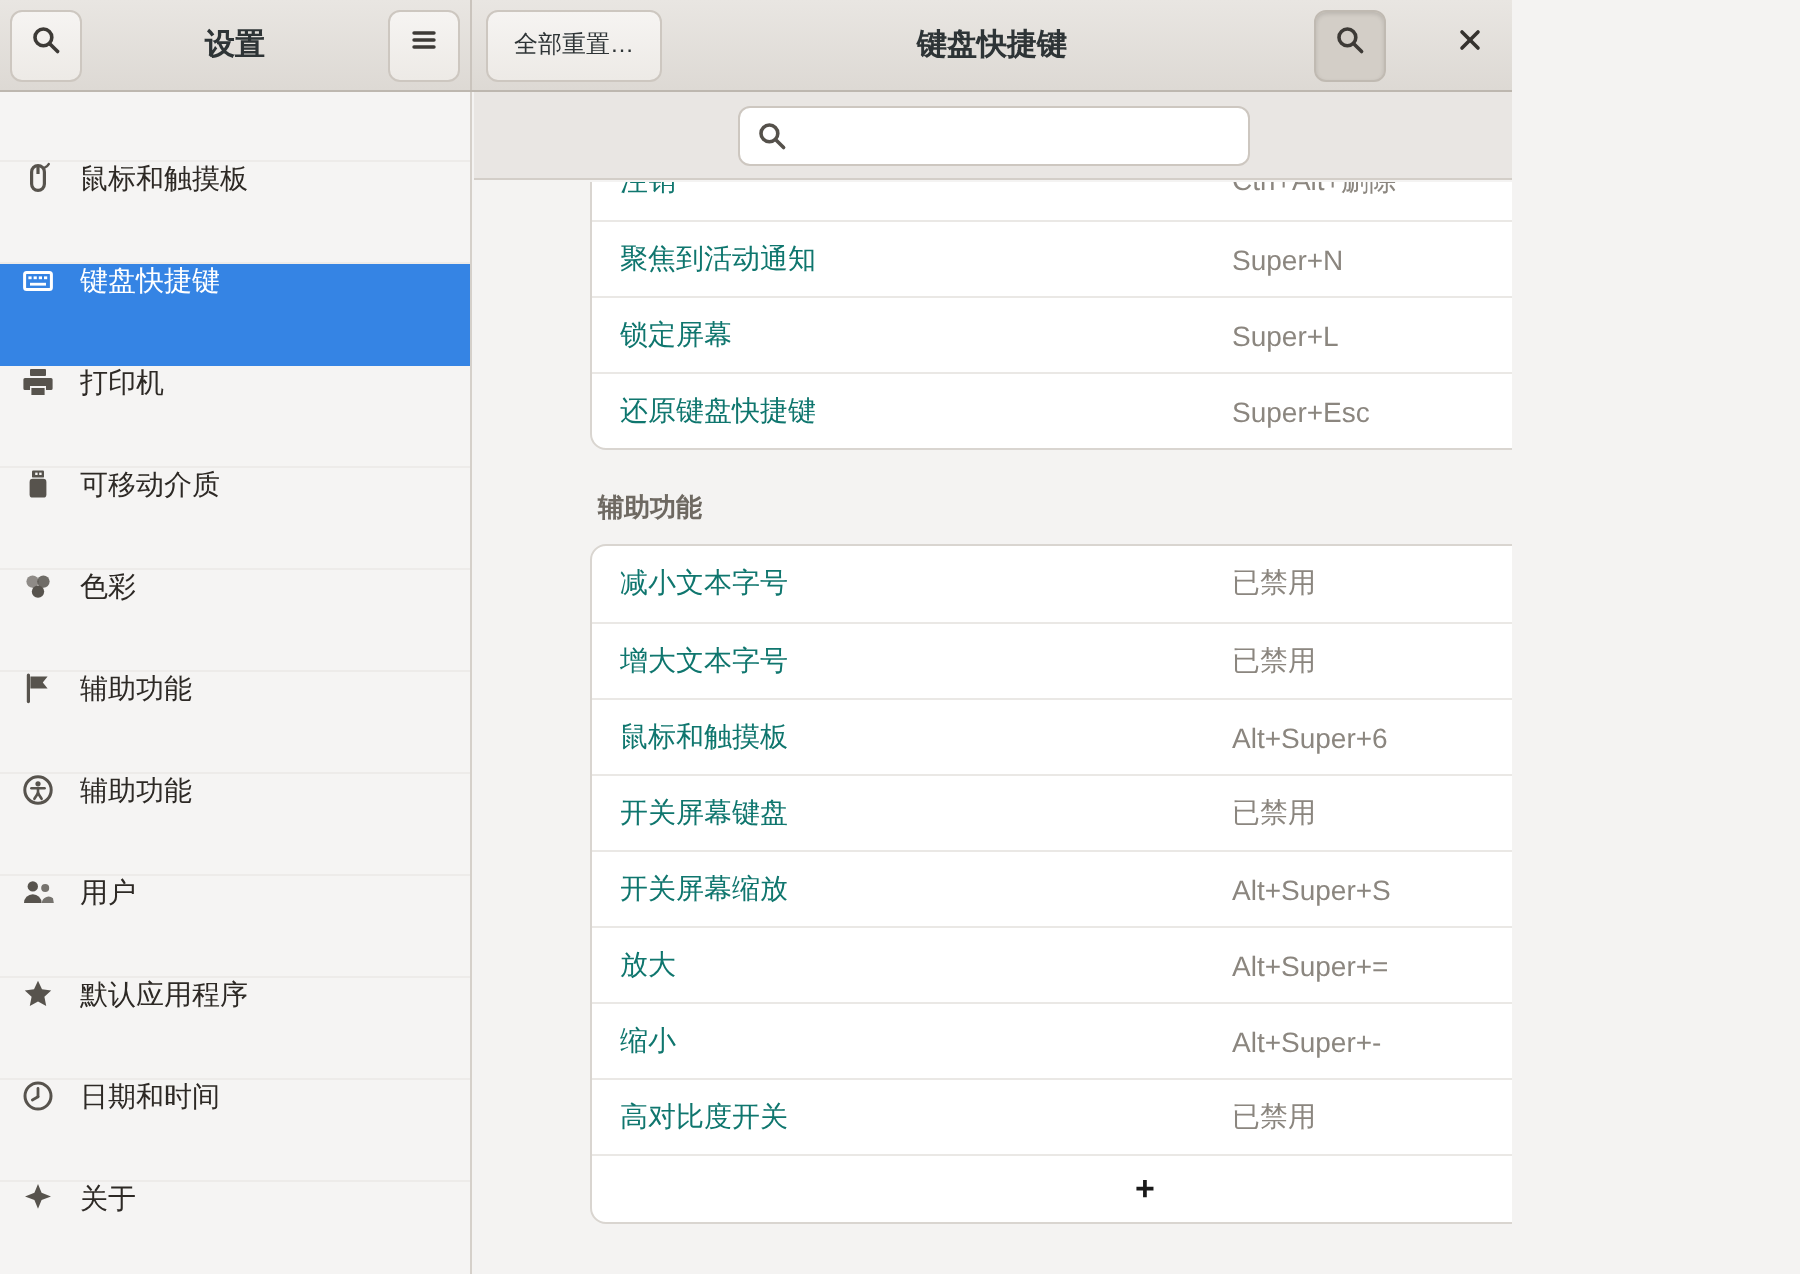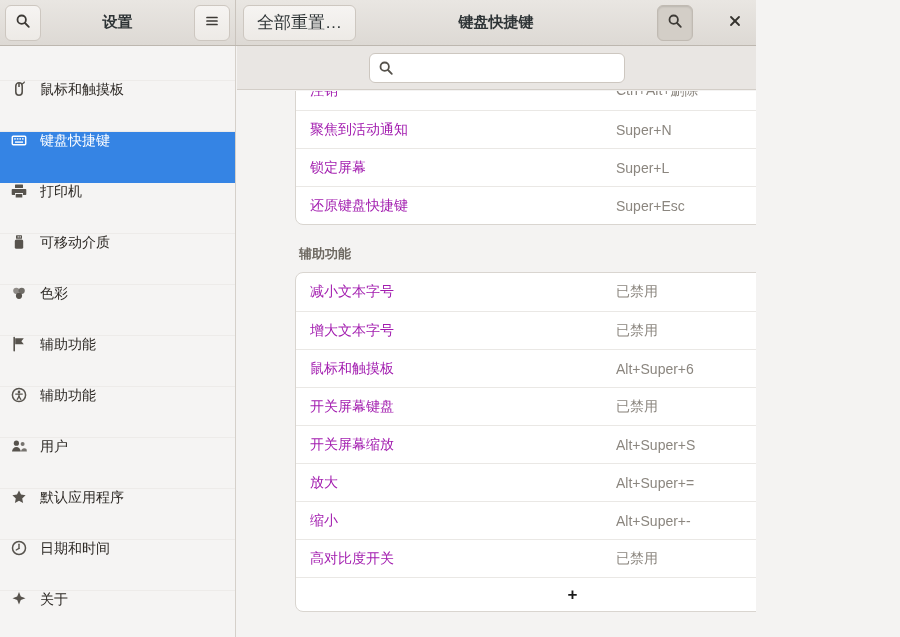--- a/index.html
+++ b/index.html
@@ -29,21 +29,21 @@
     display:flex; align-items:center; justify-content:center;
     font-weight:bold; font-size:15px; color:#2e3436; pointer-events:none;
   }
   .hbtn {
     height:36px; background:linear-gradient(#f6f4f2,#edeae6);
     border:1px solid #cdc7c0; border-radius:6px;
     display:flex; align-items:center; justify-content:center;
     color:#3d3a36; cursor:pointer; z-index:2;
   }
   .hbtn.icon-btn { width:36px; }
-  .hbtn.text-btn { padding:0 13px; font-size:17px; color:#2e3436; }
+  .hbtn.text-btn { padding:0 13px; font-size:12px; color:#2e3436; }
   .hbtn.toggled { background:#d3cec7; box-shadow:inset 0 1px 2px rgba(0,0,0,.12); border-color:#c0bab2; }
   .search-headerbtn { margin-left:5px; }
   .menu-headerbtn { margin-right:5px; margin-left:auto; }
   .reset-headerbtn { margin-left:7px; }
   .searchtoggle-headerbtn { margin-left:auto; margin-right:27px; }
   .close-btn {
     width:30px; height:30px; margin-right:6px; border-radius:15px;
     display:flex; align-items:center; justify-content:center;
     color:#35322e; cursor:pointer; z-index:2;
   }
@@ -87,21 +87,21 @@
   .groups-wrap { width:555px; margin-left:58px; }
 
   .card {
     background:#ffffff; border:1px solid #d9d5d0; border-radius:8px; overflow:hidden;
   }
   .card.clipped { margin-top:-20px; }
   .shortcut-row {
     height:38px; display:flex; align-items:center; cursor:pointer;
   }
   .shortcut-row + .shortcut-row, .add-row { border-top:1px solid #eae8e5; }
-  .row-label { width:320px; padding-left:14px; font-size:14px; color:#a21caf; flex:none;
+  .row-label { width:320px; padding-left:14px; font-size:14px; color:#0f766e; flex:none;
     white-space:nowrap; overflow:hidden; }
   .row-value { flex:1; font-size:14px; color:#8b867f; text-align:left; white-space:nowrap; }
   .section-title {
     margin:19px 0 8px 4px; font-size:13px; font-weight:bold; color:#6e6962; line-height:20px;
   }
   .add-row {
     height:34px; display:flex; align-items:center; justify-content:center;
     font-size:17px; font-weight:bold; color:#1a1a1a; cursor:pointer;
   }
 </style>

